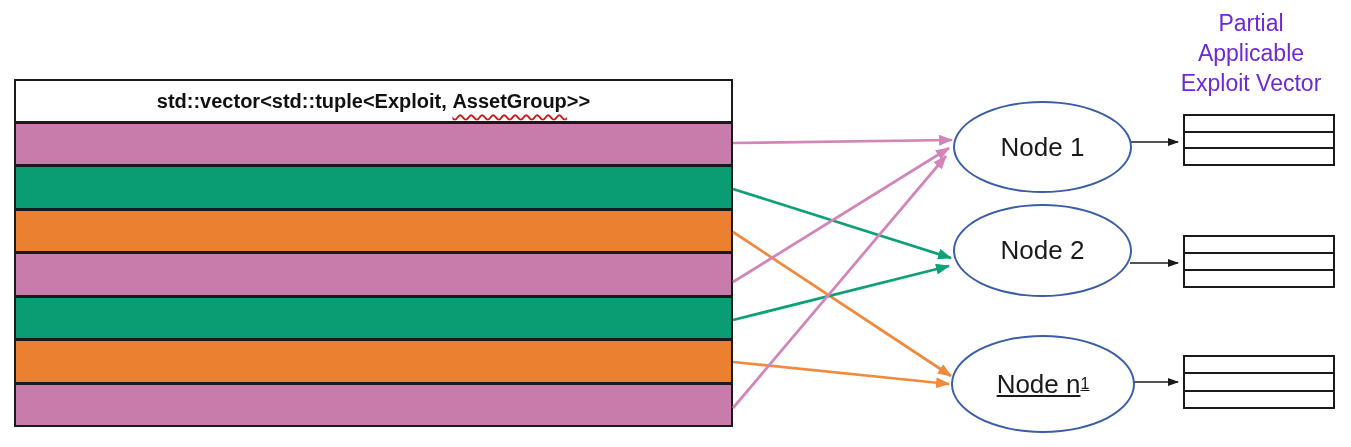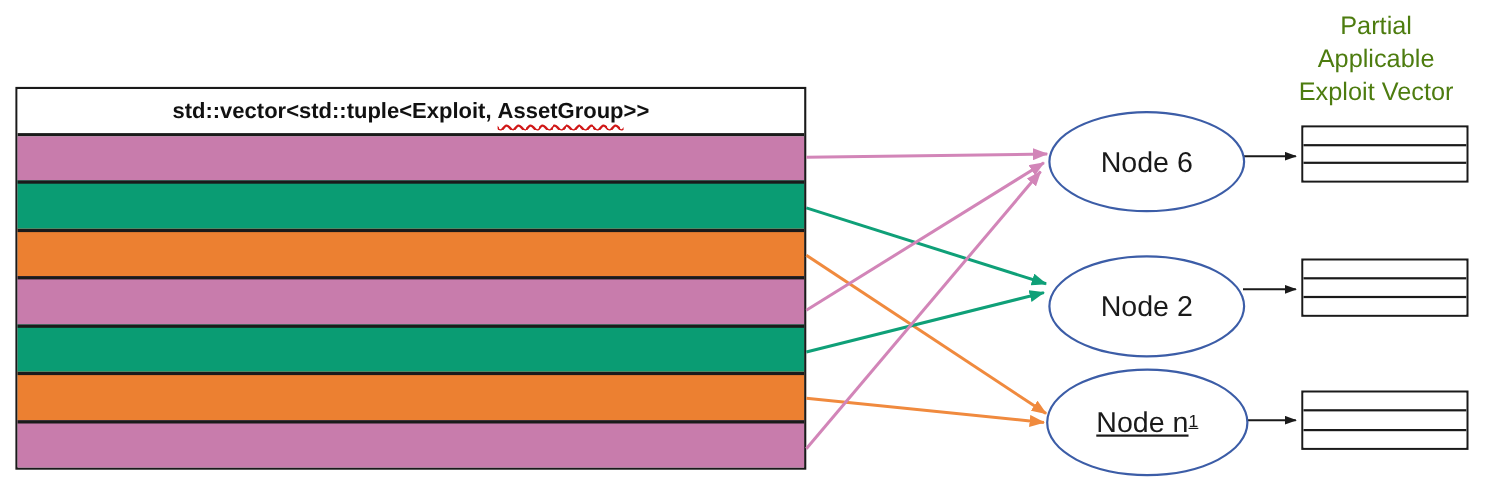--- a/index.html
+++ b/index.html
@@ -74,21 +74,21 @@
   .pcell + .pcell { border-top: 2px solid #1a1a1a; }
 
   
   #pv-title {
     position: absolute;
     left: 1151px; top: 8px;
     width: 200px;
     text-align: center;
     font-size: 23px;
     line-height: 30px;
-    color: #4d7c0f;
+    color: #6d28d9;
     white-space: pre-line;
   }
 
   
   #arrows {
     position: absolute;
     left: 0; top: 0;
     width: 1351px; height: 447px;
     pointer-events: none;
   }
@@ -134,25 +134,25 @@
         <line x1="733" y1="320" x2="949" y2="266" stroke="#0FA078" stroke-width="2.75" marker-end="url(#mk-green)"></line>
         <line x1="733" y1="362" x2="949" y2="384" stroke="#F08A3E" stroke-width="2.75" marker-end="url(#mk-orange)"></line>
         <line x1="733" y1="408" x2="946" y2="156" stroke="#D285B8" stroke-width="2.75" marker-end="url(#mk-pink)"></line>
         <line x1="1130" y1="142" x2="1178" y2="142" stroke="#1a1a1a" stroke-width="1.7" marker-end="url(#mk-black)"></line>
         <line x1="1130" y1="263" x2="1178" y2="263" stroke="#1a1a1a" stroke-width="1.7" marker-end="url(#mk-black)"></line>
         <line x1="1132" y1="382" x2="1178" y2="382" stroke="#1a1a1a" stroke-width="1.7" marker-end="url(#mk-black)"></line>
       </g>
   </svg>
 
   <div class="node" style="left:953px;top:101px;width:175px;height:88px;">
-      <span>Node 6</span>
+      <span>Node 1</span>
       <sub></sub>
     </div>
 
-  <div class="node" style="left:953px;top:232px;width:175px;height:89px;">
+  <div class="node" style="left:953px;top:204px;width:175px;height:89px;">
       <span>Node 2</span>
       <sub></sub>
     </div>
 
   <div class="node" style="left:951px;top:335px;width:180px;height:94px;text-decoration:underline;">
       <span>Node n</span>
       <sub>1</sub>
     </div>
 
   <div class="ptable" style="left:1183px;top:114px;height:48px;">

